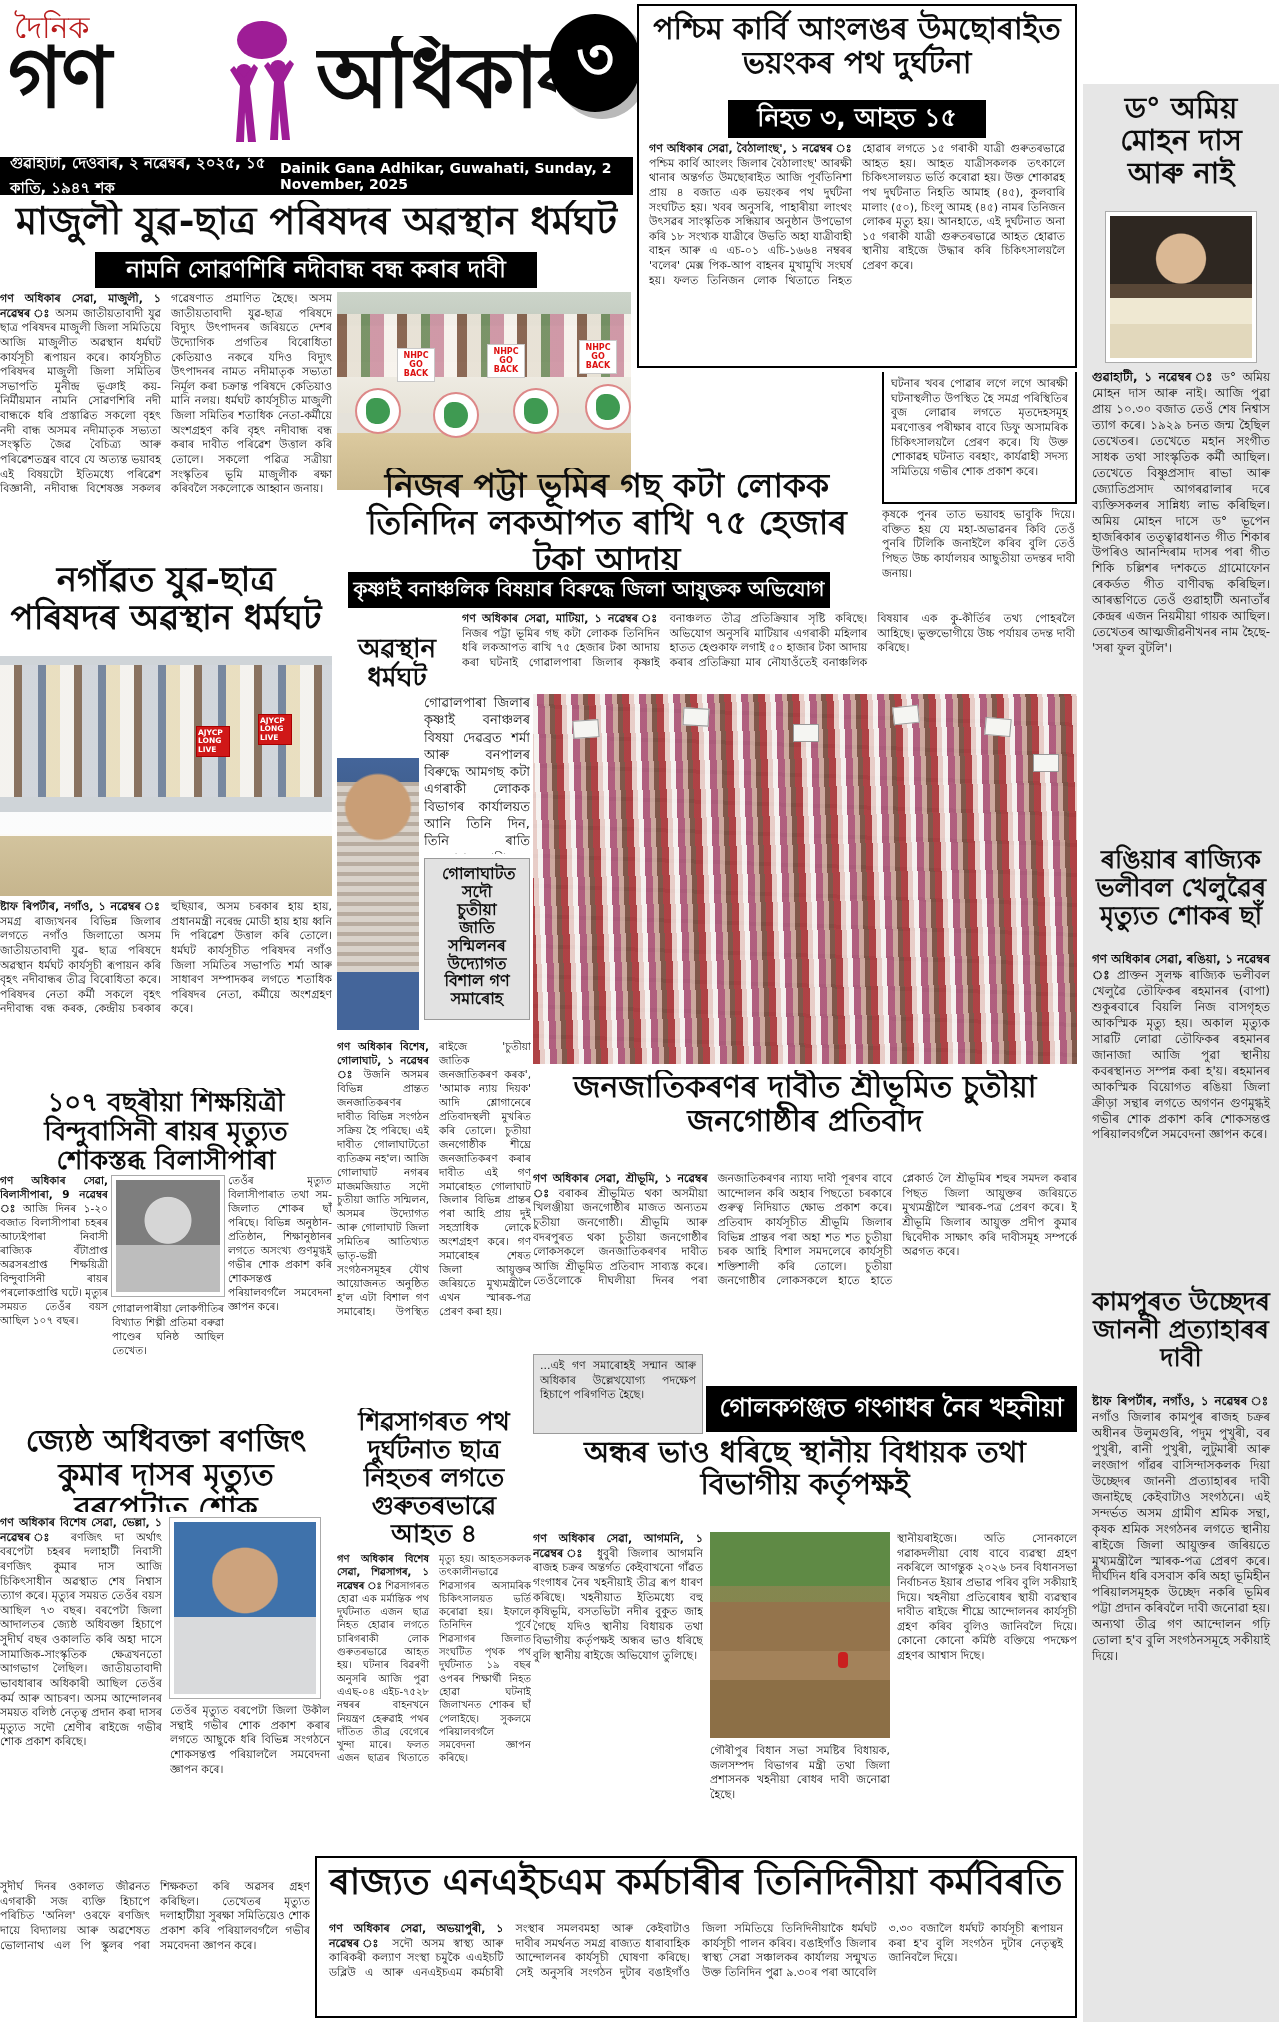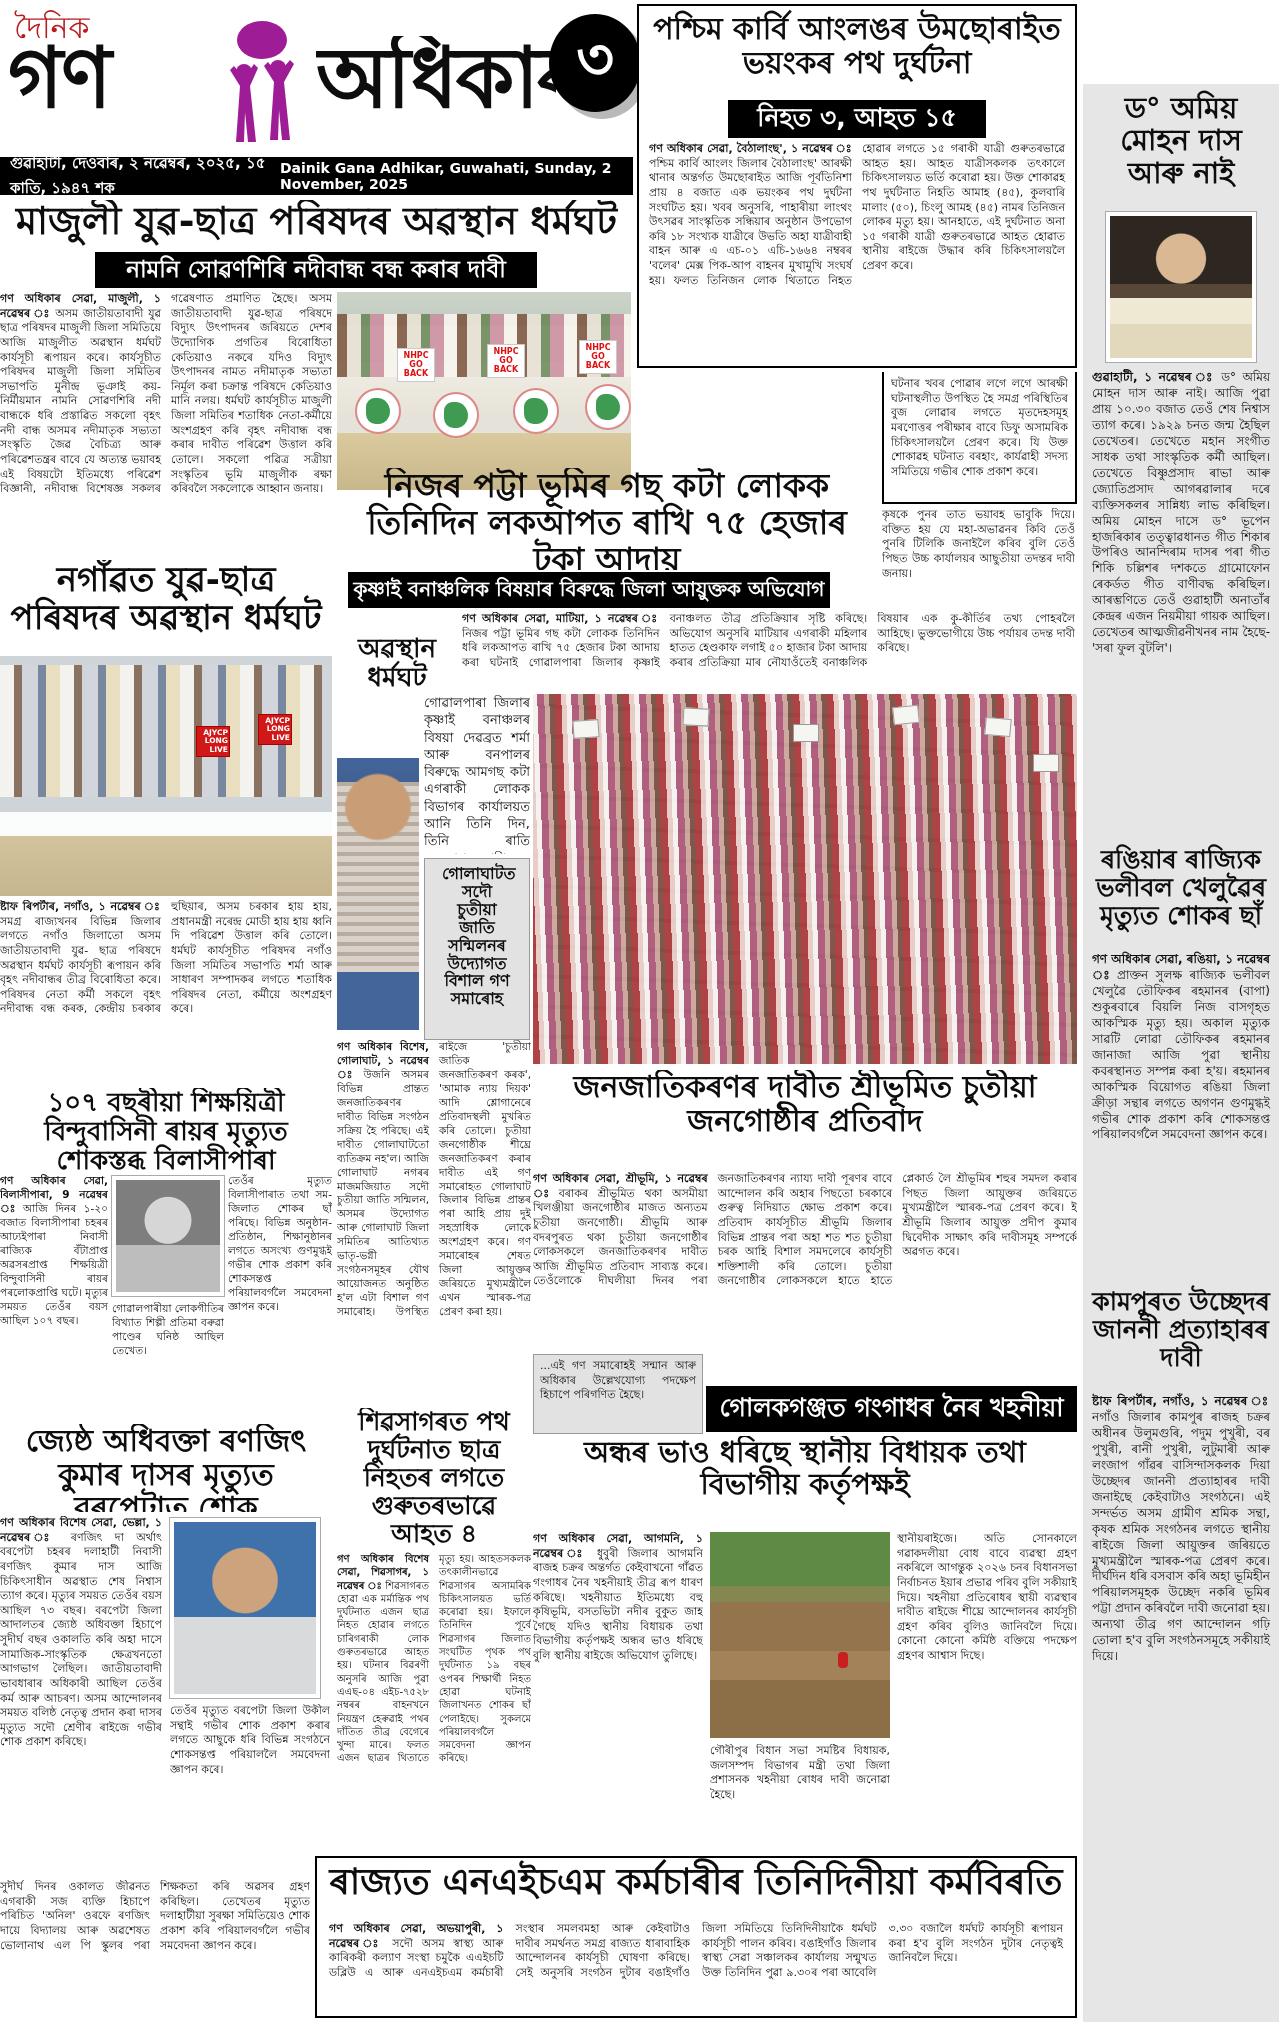--- a/index.html
+++ b/index.html
@@ -33,21 +33,21 @@
      linear-gradient(#dcca9f,#c9b78c) 0 100%/100% 29% no-repeat,#e5e2da}
   .sign{position:absolute;background:#fff;border:1px solid #c9c9c9;color:#d11;font-weight:700;
         font-size:8px;line-height:1.15;text-align:center;padding:2px 1px}
   .logoring{position:absolute;width:46px;height:46px;border-radius:50%;background:#fff;border:2px solid #d88;
             display:flex;align-items:center;justify-content:center}
   .logoring i{width:24px;height:26px;background:#3f9a52;border-radius:40% 60% 55% 45%;display:block}
   .photo-nagaon{background:
      repeating-linear-gradient(90deg, rgba(246,244,240,.95) 0 14px, rgba(120,90,66,.8) 14px 22px, rgba(210,214,220,.9) 22px 38px, rgba(90,110,140,.75) 38px 46px, rgba(236,224,190,.9) 46px 60px) 0 8% / 100% 55% no-repeat,
      linear-gradient(rgba(255,255,255,.92),rgba(255,255,255,.92)) 0 72%/100% 10% no-repeat,
      linear-gradient(#d3c49e,#c6b58d) 0 100%/100% 26% no-repeat,#cfd4d8}
-  .redsign{position:absolute;background:#d01818;color:#fff;font-weight:700;font-size:7.5px;line-height:1.1;text-align:right;padding:2px 1px;border:1px solid #a00}
+  .redsign{position:absolute;background:#d01818;color:#fff;font-weight:700;font-size:7.5px;line-height:1.1;text-align:left;padding:2px 1px;border:1px solid #a00}
   .photo-crowd{background:
      repeating-linear-gradient(88deg, rgba(170,50,55,.85) 0 7px, rgba(235,210,205,.9) 7px 12px, rgba(248,246,244,.95) 12px 17px, rgba(172,84,122,.85) 17px 24px, rgba(205,170,160,.85) 24px 29px, rgba(110,70,56,.8) 29px 34px),
      repeating-linear-gradient(2deg, rgba(255,255,255,0) 0 26px, rgba(60,40,36,.25) 26px 30px),#caa098}
   .placard{position:absolute;background:#f5f5f2;border:1px solid #999;width:26px;height:18px}
   .photo-amiya{background:
      radial-gradient(circle at 50% 30%, #dab894 0 20%, rgba(0,0,0,0) 21%),
      linear-gradient(180deg,#2e2721 0 48%, #584636 48% 58%, #efe8d2 58% 76%, #e2d8bc 76% 100%),#332a22}
   .photo-ranjit{background:
      radial-gradient(circle at 50% 34%, #cda37d 0 24%, rgba(0,0,0,0) 25%),
      linear-gradient(180deg,#3f72ab 0 55%, #d9dadc 55% 100%),#3f72ab}
@@ -135,21 +135,21 @@
   <div class="abs bar" style="left:348px;top:572px;width:482px;height:36px;font-size:20px">কৃষ্ণাই বনাঞ্চলিক বিষয়াৰ বিৰুদ্ধে জিলা আয়ুক্তক অভিযোগ</div>
   <div class="abs bt c3" style="left:462px;top:612px;width:613px;height:80px">
     <span class="byline">গণ অধিকাৰ সেৱা, মাটিয়া, ১ নৱেম্বৰ ঃ</span>
     <span>নিজৰ পট্টা ভূমিৰ গছ কটা লোকক তিনিদিন ধৰি লকআপত ৰাখি ৭৫ হেজাৰ টকা আদায় কৰা ঘটনাই গোৱালপাৰা জিলাৰ কৃষ্ণাই বনাঞ্চলত তীব্ৰ প্ৰতিক্ৰিয়াৰ সৃষ্টি কৰিছে। অভিযোগ অনুসৰি মাটিয়াৰ এগৰাকী মহিলাৰ হাতত হেণ্ডকাফ লগাই ৫০ হাজাৰ টকা আদায় কৰাৰ প্ৰতিক্ৰিয়া মাৰ নৌযাওঁতেই বনাঞ্চলিক বিষয়াৰ এক কু-কীৰ্তিৰ তথ্য পোহৰলৈ আহিছে। ভুক্তভোগীয়ে উচ্চ পৰ্যায়ৰ তদন্ত দাবী কৰিছে।</span>
   </div>
   <div class="abs bt" style="left:424px;top:694px;width:106px;height:160px;font-size:13px">গোৱালপাৰা জিলাৰ কৃষ্ণাই বনাঞ্চলৰ বিষয়া দেৱব্ৰত শৰ্মা আৰু বনপালৰ বিৰুদ্ধে আমগছ কটা এগৰাকী লোকক বিভাগৰ কাৰ্যালয়ত আনি তিনি দিন, তিনি ৰাতি লকআপত ৰাখি ৭৫ হেজাৰ টকা দিবলৈ বাধ্য কৰোৱা ঘটনাই জিলাখনত ব্যাপক প্ৰতিক্ৰিয়াৰ সৃষ্টি কৰিছে।</div>
   <div class="abs bt" style="left:882px;top:508px;width:193px;height:102px">কৃষকে পুনৰ তাত ভয়াবহ ভাবুকি দিয়ে। বক্তিত হয় যে মহা-অভাৱনৰ কিবি তেওঁ পুনৰি টিলিকি জনাইলৈ কৰিব বুলি তেওঁ পিছত উচ্চ কাৰ্যালয়ৰ আছুতীয়া তদন্তৰ দাবী জনায়।</div>
 
   <div class="abs hl" style="left:337px;top:634px;width:120px;height:112px;font-size:26px">অৱস্থান ধৰ্মঘট</div>
   <div class="photo photo-speaker" style="left:337px;top:758px;width:82px;height:272px"></div>
-  <div class="abs grbox hl" style="left:424px;top:858px;width:106px;height:182px;font-size:16px;padding:6px 17px">গোলাঘাটত সদৌ চুতীয়া জাতি সন্মিলনৰ উদ্যোগত বিশাল গণ সমাৰোহ</div>
+  <div class="abs grbox hl" style="left:424px;top:858px;width:106px;height:162px;font-size:16px;padding:6px 17px">গোলাঘাটত সদৌ চুতীয়া জাতি সন্মিলনৰ উদ্যোগত বিশাল গণ সমাৰোহ</div>
   <div class="abs bt c2" style="left:337px;top:1040px;width:194px;height:366px;font-size:10.5px">
     <span class="byline">গণ অধিকাৰ বিশেষ, গোলাঘাট, ১ নৱেম্বৰ ঃ</span>
     <span>উজনি অসমৰ বিভিন্ন প্ৰান্তত জনজাতিকৰণৰ দাবীত বিভিন্ন সংগঠন সক্ৰিয় হৈ পৰিছে। এই দাবীত গোলাঘাটতো ব্যতিক্ৰম নহ'ল। আজি গোলাঘাট নগৰৰ মাজমজিয়াত সদৌ চুতীয়া জাতি সন্মিলন, অসমৰ উদ্যোগত আৰু গোলাঘাট জিলা সমিতিৰ আতিথ্যত ভাতৃ-ভগ্নী সংগঠনসমূহৰ যৌথ আয়োজনত অনুষ্ঠিত হ'ল এটা বিশাল গণ সমাৰোহ। উপস্থিত ৰাইজে 'চুতীয়া জাতিক জনজাতিকৰণ কৰক', 'আমাক ন্যায় দিয়ক' আদি শ্লোগানেৰে প্ৰতিবাদস্থলী মুখৰিত কৰি তোলে। চুতীয়া জনগোষ্ঠীক শীঘ্ৰে জনজাতিকৰণ কৰাৰ দাবীত এই গণ সমাৰোহত গোলাঘাট জিলাৰ বিভিন্ন প্ৰান্তৰ পৰা আহি প্ৰায় দুই সহস্ৰাধিক লোকে অংশগ্ৰহণ কৰে। গণ সমাৰোহৰ শেষত জিলা আয়ুক্তৰ জৰিয়তে মুখ্যমন্ত্ৰীলৈ এখন স্মাৰক-পত্ৰ প্ৰেৰণ কৰা হয়।</span>
   </div>
 
   <div class="photo photo-crowd" style="left:533px;top:694px;width:544px;height:370px">
     <div class="placard" style="left:40px;top:26px;transform:rotate(-4deg)"></div>
     <div class="placard" style="left:150px;top:14px;transform:rotate(3deg)"></div>
     <div class="placard" style="left:260px;top:30px"></div>
     <div class="placard" style="left:360px;top:12px;transform:rotate(-6deg)"></div>

